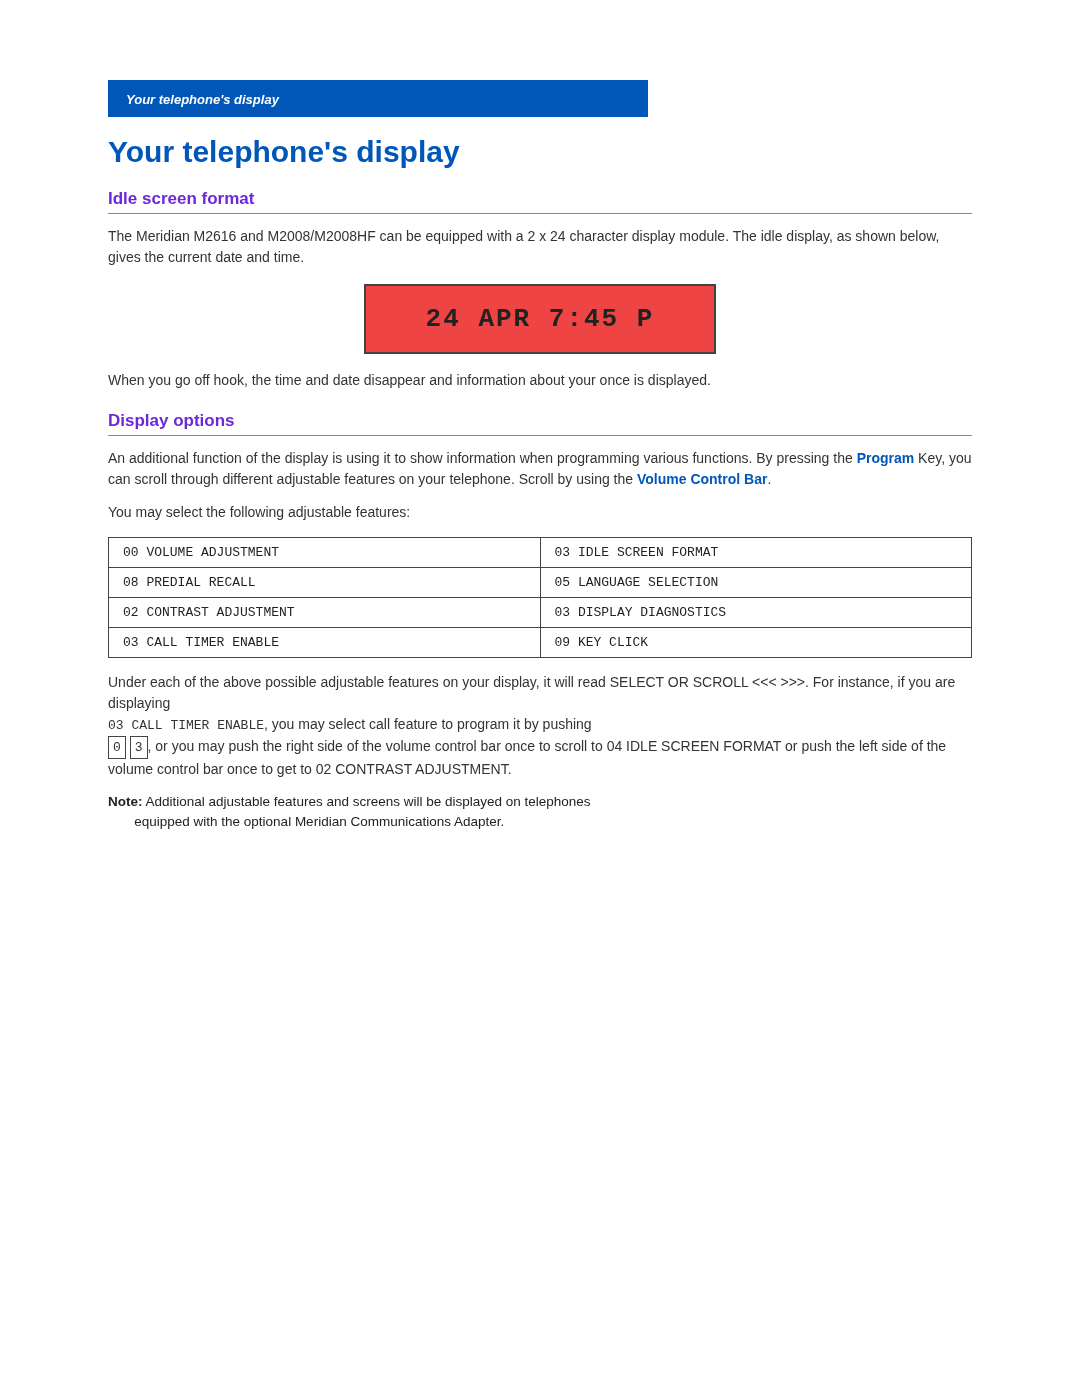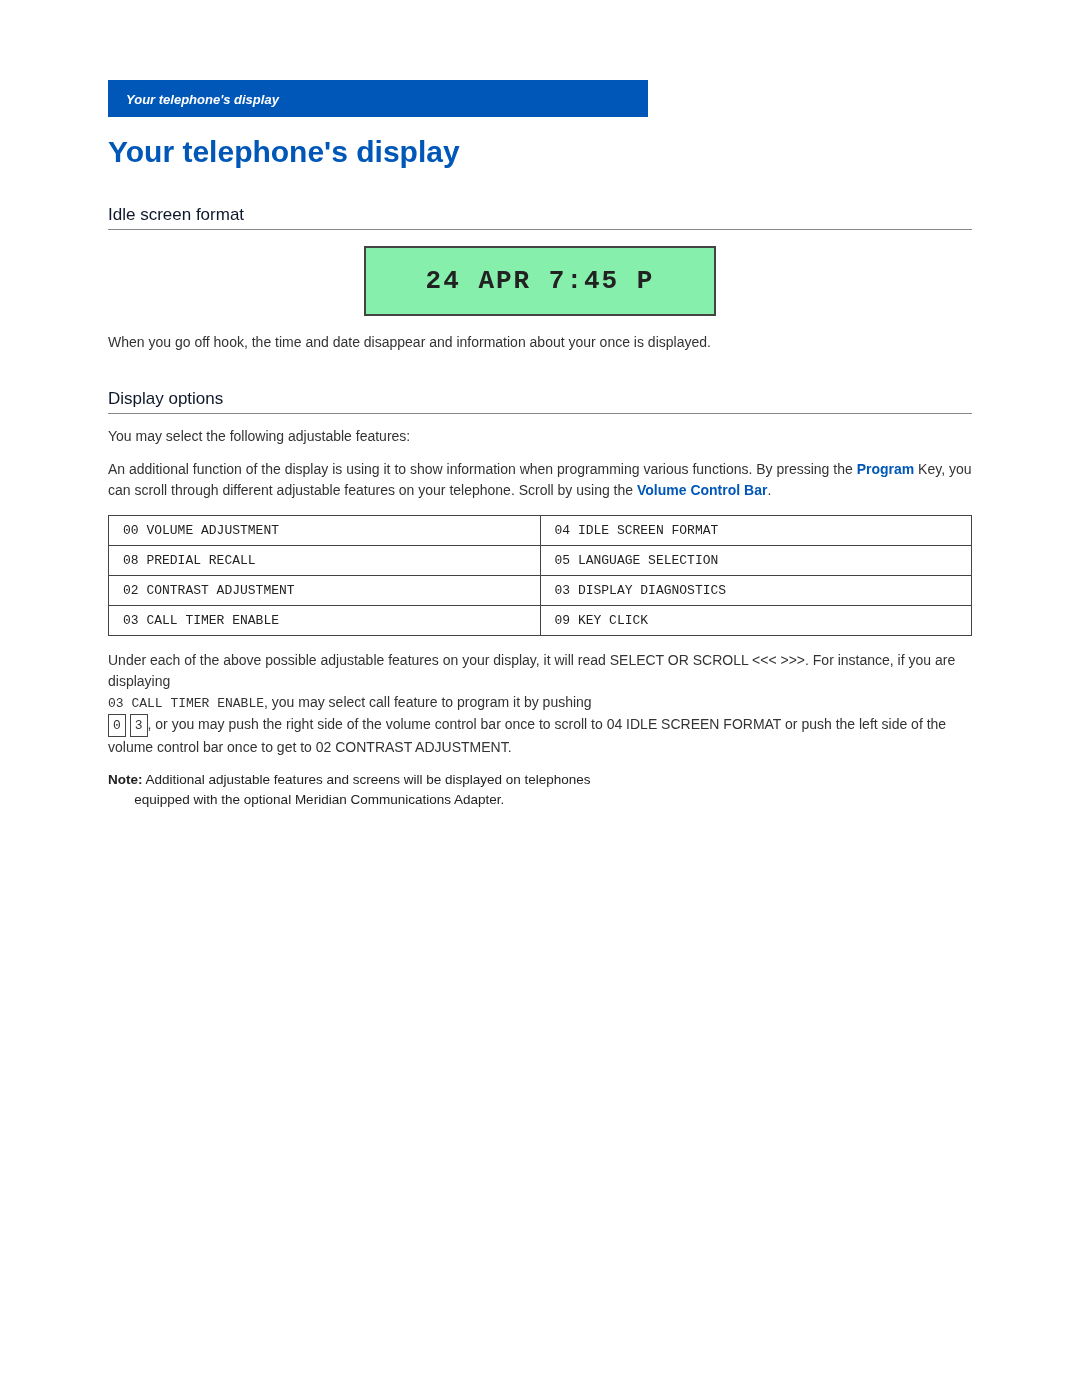--- a/index.html
+++ b/index.html
@@ -50,26 +50,26 @@
     .page-title {
       color: #0057b8;
       font-size: 30px;
       font-weight: bold;
       margin-bottom: 16px;
     }
 
     
     .section-heading {
       font-size: 17px;
-      font-weight: normal;
-      color: #0f172a;
+      font-weight: bold;
+      color: #6d28d9;
       border-bottom: 1.5px solid #888888;
       padding-bottom: 4px;
       margin-bottom: 12px;
-      margin-top: 36px;
+      margin-top: 20px;
     }
 
     
     .body-text {
       font-size: 14px;
       line-height: 1.5;
       color: #333333;
       margin-bottom: 12px;
     }
 
@@ -81,21 +81,21 @@
     }
 
     .display-box {
       border: 2px solid #444444;
       padding: 18px 60px;
       font-family: 'Courier New', Courier, monospace;
       font-size: 26px;
       font-weight: bold;
       color: #222222;
       letter-spacing: 2px;
-      background: #86efac;
+      background: #ef4444;
       min-width: 280px;
       text-align: center;
     }
 
     
     .feature-table {
       border-collapse: collapse;
       width: 100%;
       margin: 14px 0;
       font-family: 'Courier New', Courier, monospace;
@@ -150,42 +150,43 @@
   <div class="top-header">
     <span class="top-header-text">Your telephone's display</span>
   </div>
 
   <div class="main-content">
 
     <h1 class="page-title">Your telephone's display</h1>
 
     <h2 class="section-heading">Idle screen format</h2>
 
+    <p class="body-text">The Meridian M2616 and M2008/M2008HF can be equipped with a  2 x 24 character display module.  The idle display, as shown below, gives the current date and time.</p>
 
     <div class="display-box-wrapper">
       <div class="display-box">24 APR 7:45 P</div>
     </div>
 
     <p class="body-text">When you go off hook, the time and date disappear and information about your once is displayed.</p>
 
 
 
     <h2 class="section-heading">Display options</h2>
 
-    <p class="body-text">You may select the following adjustable features:</p>
-
     <p class="body-text">
       An additional function of the display is using it to show information when programming various functions.  By pressing the <span class="link-blue">Program</span> Key, you can scroll through different adjustable features on your telephone.  Scroll by using the <span class="link-blue">Volume Control Bar</span>.
     </p>
 
+    <p class="body-text">You may select the following adjustable features:</p>
+
     <table class="feature-table">
       <tbody>
         <tr>
           <td>00 VOLUME ADJUSTMENT</td>
-          <td>04 IDLE SCREEN FORMAT</td>
+          <td>03 IDLE SCREEN FORMAT</td>
         </tr>
         <tr>
           <td>08 PREDIAL RECALL</td>
           <td>05 LANGUAGE SELECTION</td>
         </tr>
         <tr>
           <td>02 CONTRAST ADJUSTMENT</td>
           <td>03 DISPLAY DIAGNOSTICS</td>
         </tr>
         <tr>

